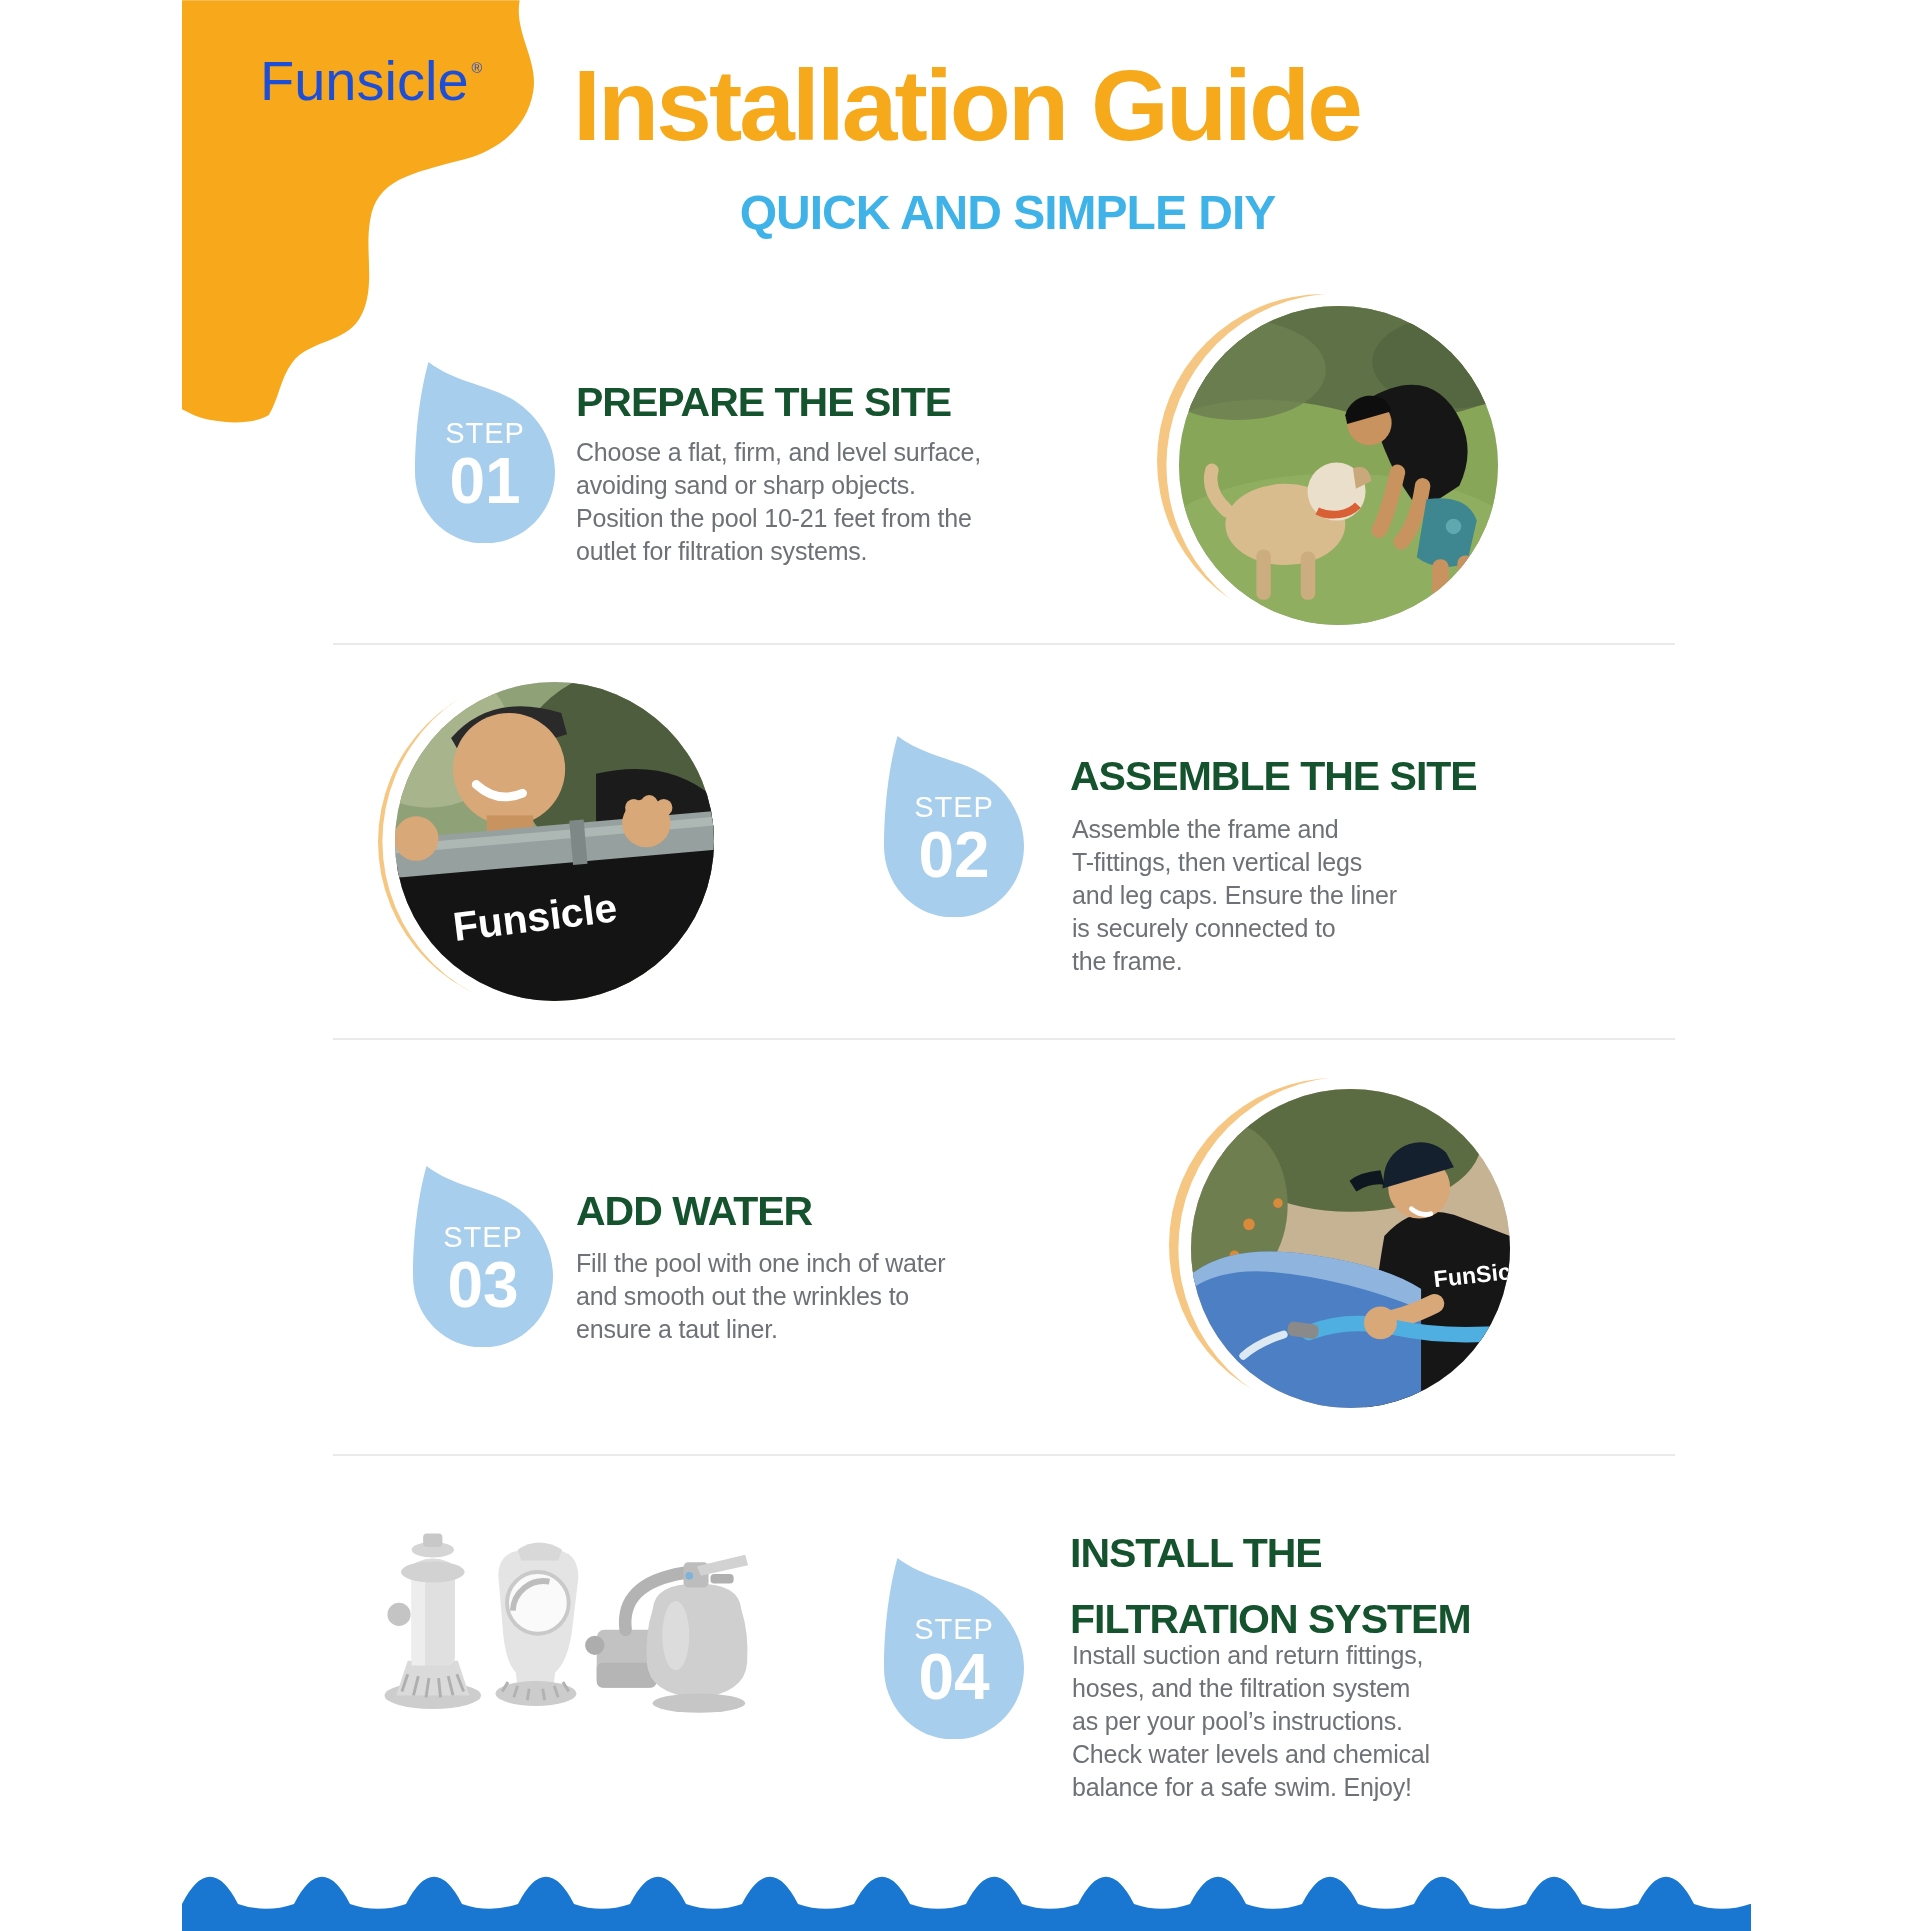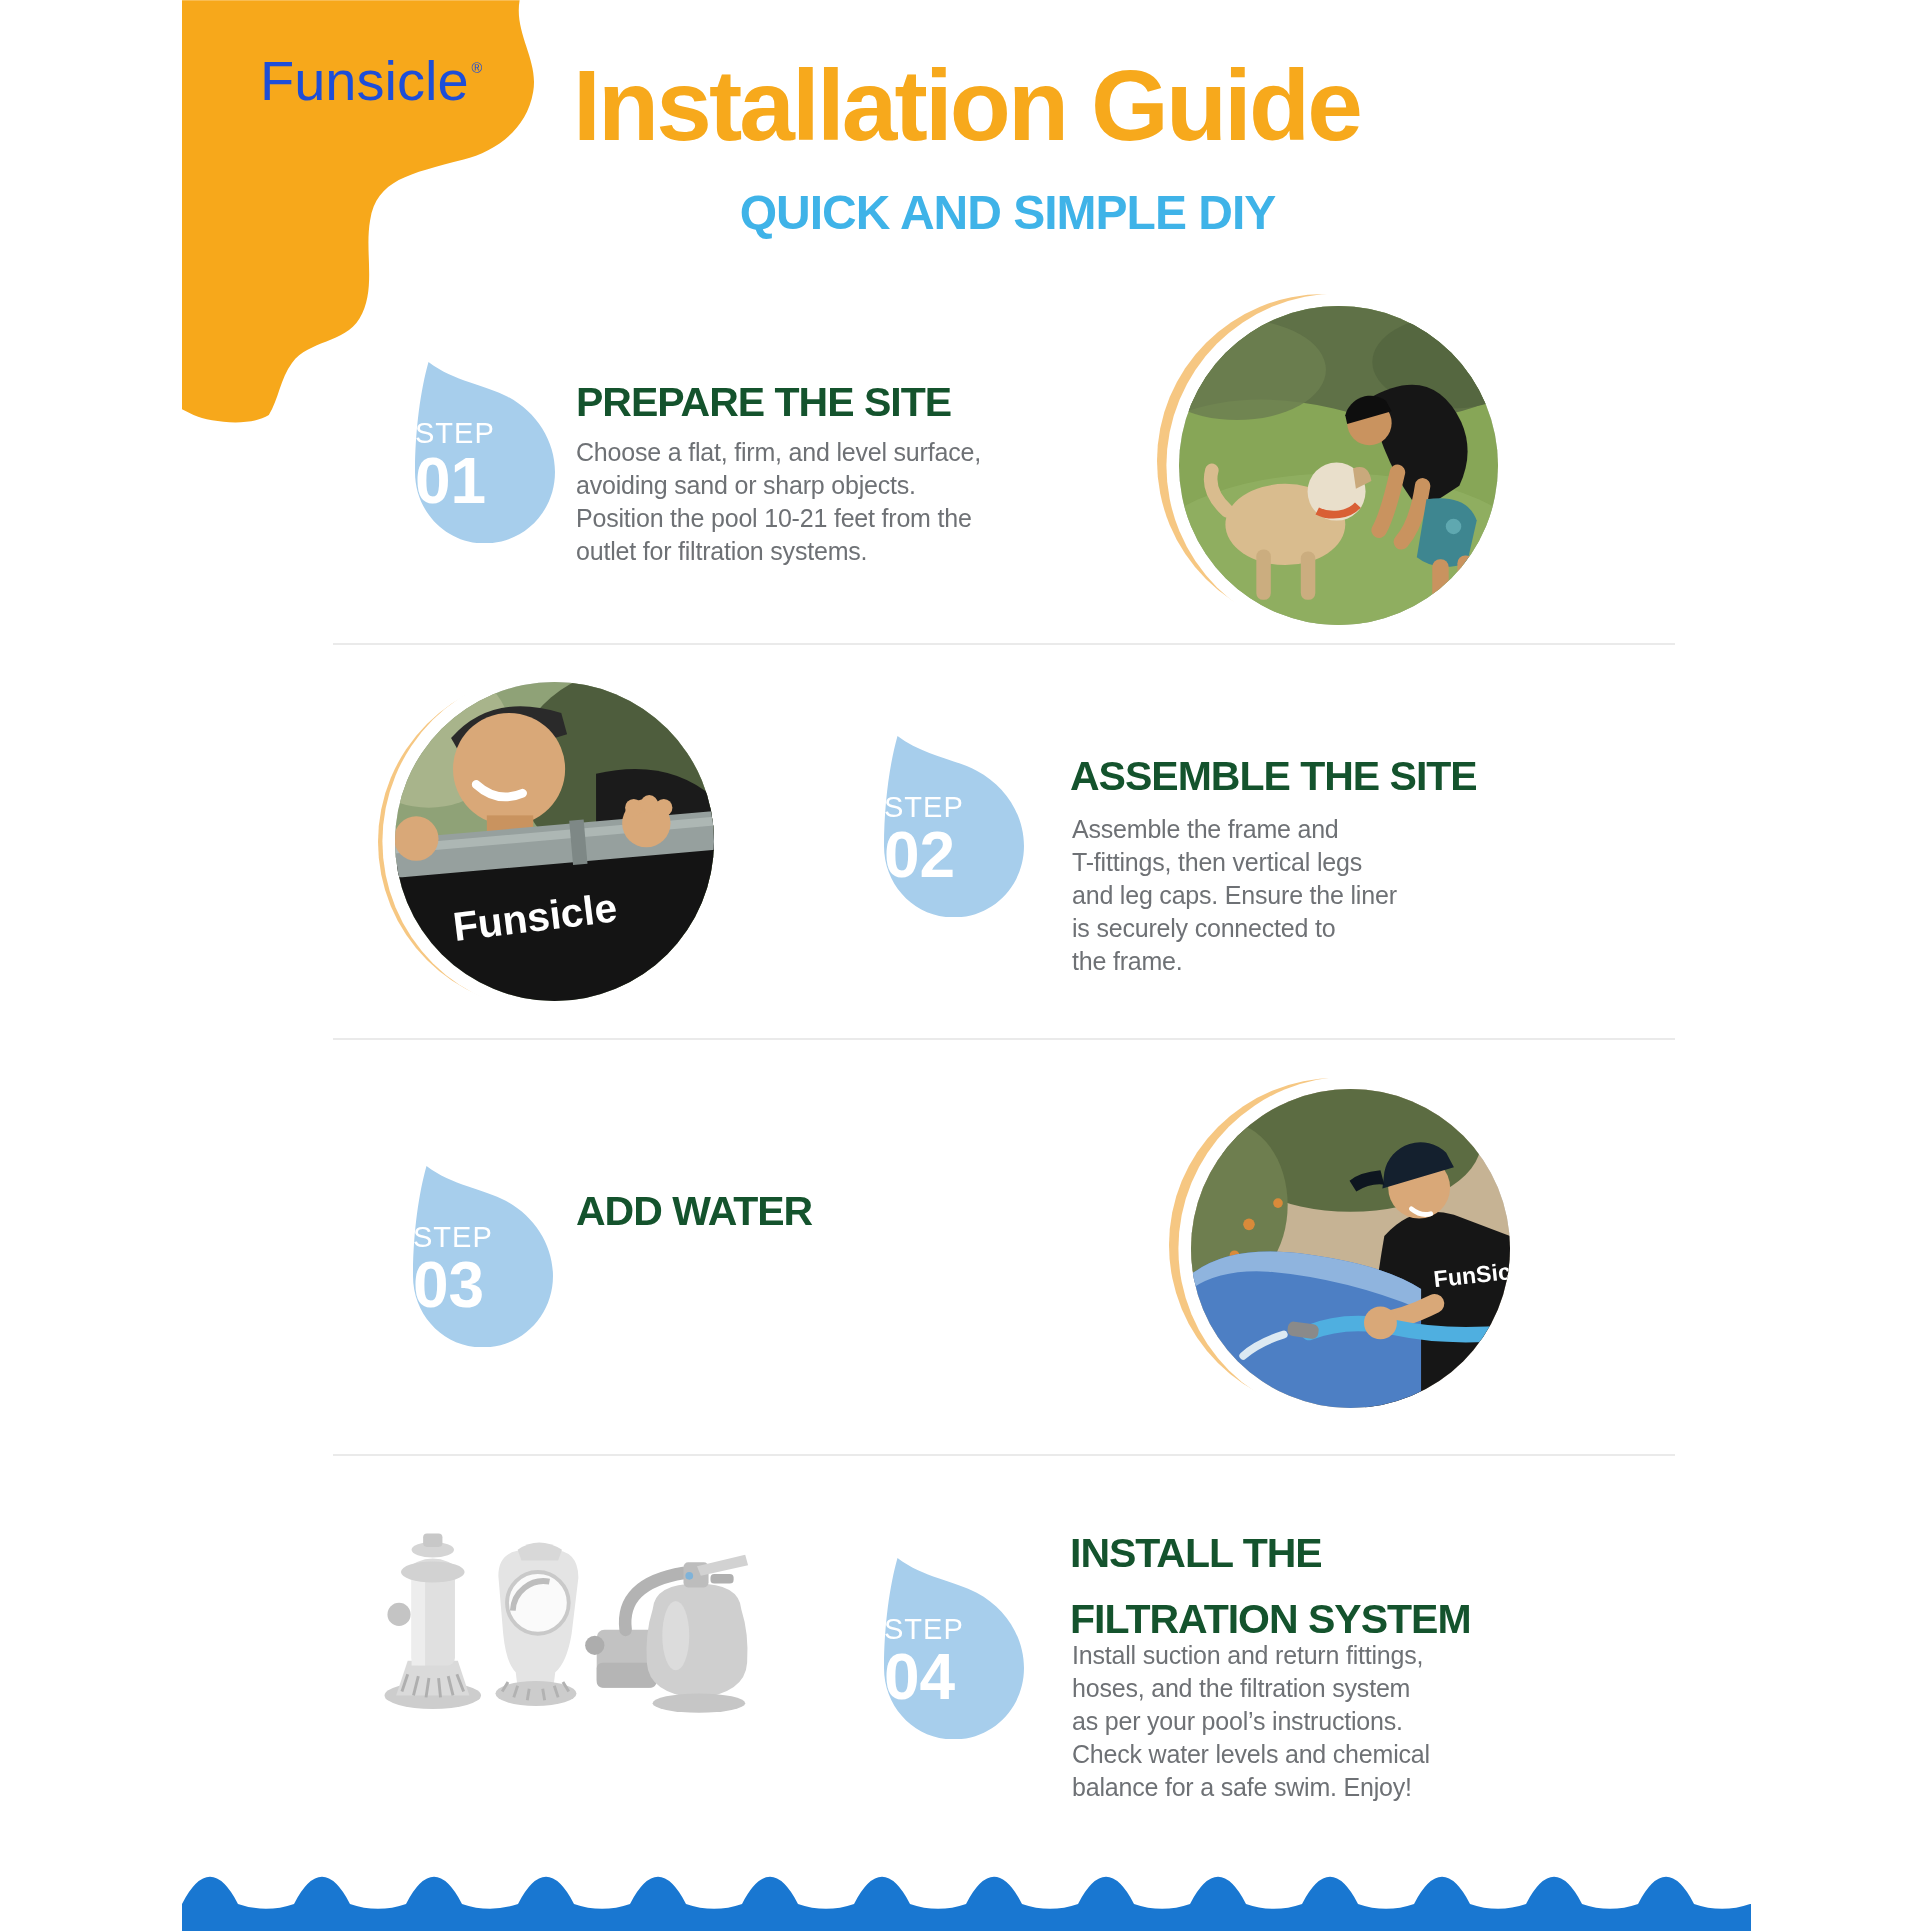--- a/index.html
+++ b/index.html
@@ -11,21 +11,21 @@
   .logo{position:absolute;left:220px;top:48px;color:#1d4ed8;font-weight:normal;font-size:56px;letter-spacing:0;margin-left:40px;}
   .logo .tm{font-size:14.5px;vertical-align:27px;margin-left:2.9px;}
   .title{position:absolute;left:182px;top:48px;width:1569px;text-align:center;
          color:#F7A91C;font-weight:bold;font-size:100px;letter-spacing:-2.9px;}
   .subtitle{position:absolute;left:182px;top:185px;width:1569px;text-align:center;
          color:#3FB3E8;font-weight:bold;font-size:48px;letter-spacing:-1px;padding-left:41px;}
 
   
   .drop{position:absolute;width:140px;height:183px;}
   .drop svg{position:absolute;inset:0;}
-  .drop-inner{position:absolute;inset:0;display:flex;flex-direction:column;
+  .drop-inner{position:absolute;inset:0;display:flex;flex-direction:column;align-items:center;
               justify-content:center;padding-top:25px;color:#fff;}
   .step-label{font-size:29px;letter-spacing:1px;line-height:33px;}
   .step-num{font-size:64px;font-weight:bold;line-height:62px;}
 
   .step-heading{position:absolute;color:#14532d;font-weight:bold;font-size:41px;
                 letter-spacing:-1px;line-height:66px;white-space:pre-line;}
   .step-body{position:absolute;color:#6E7175;font-size:25px;line-height:33px;
              letter-spacing:-0.2px;white-space:pre-line;}
 
   
@@ -149,20 +149,23 @@
     <svg viewBox="0 0 145 190">
       <path d="M14,2 C40,22 74,26 96,38 C126,54 145,84 145,116 C145,157 113,190 72,190
                C32,190 0,157 0,116 C0,72 6,30 14,2 Z" fill="#A7CEEC"></path>
     </svg>
     <div class="drop-inner">
       <div class="step-label">STEP</div>
       <div class="step-num">03</div>
     </div>
   </div>
   <div class="step-heading" style="left:576px;top:1178px;">ADD WATER</div>
+  <div class="step-body" style="left:576px;top:1247px;">Fill the pool with one inch of water
+and smooth out the wrinkles to
+ensure a taut liner.</div>
 
   <div class="arc-circle" style="left:1169px;top:1078px;"></div>
   <div class="photo" style="left:1191px;top:1089px;">
     <svg viewBox="0 0 330 330">
       <rect width="330" height="330" fill="#C6B394"></rect>
       <ellipse cx="165" cy="55" rx="135" ry="72" fill="#5C6C42"></ellipse>
       <ellipse cx="38" cy="120" rx="62" ry="85" fill="#6E7E4F"></ellipse>
       <circle cx="60" cy="140" r="6" fill="#D98A3A"></circle>
       <circle cx="90" cy="118" r="5" fill="#D98A3A"></circle>
       <circle cx="45" cy="172" r="5" fill="#D98A3A"></circle>

